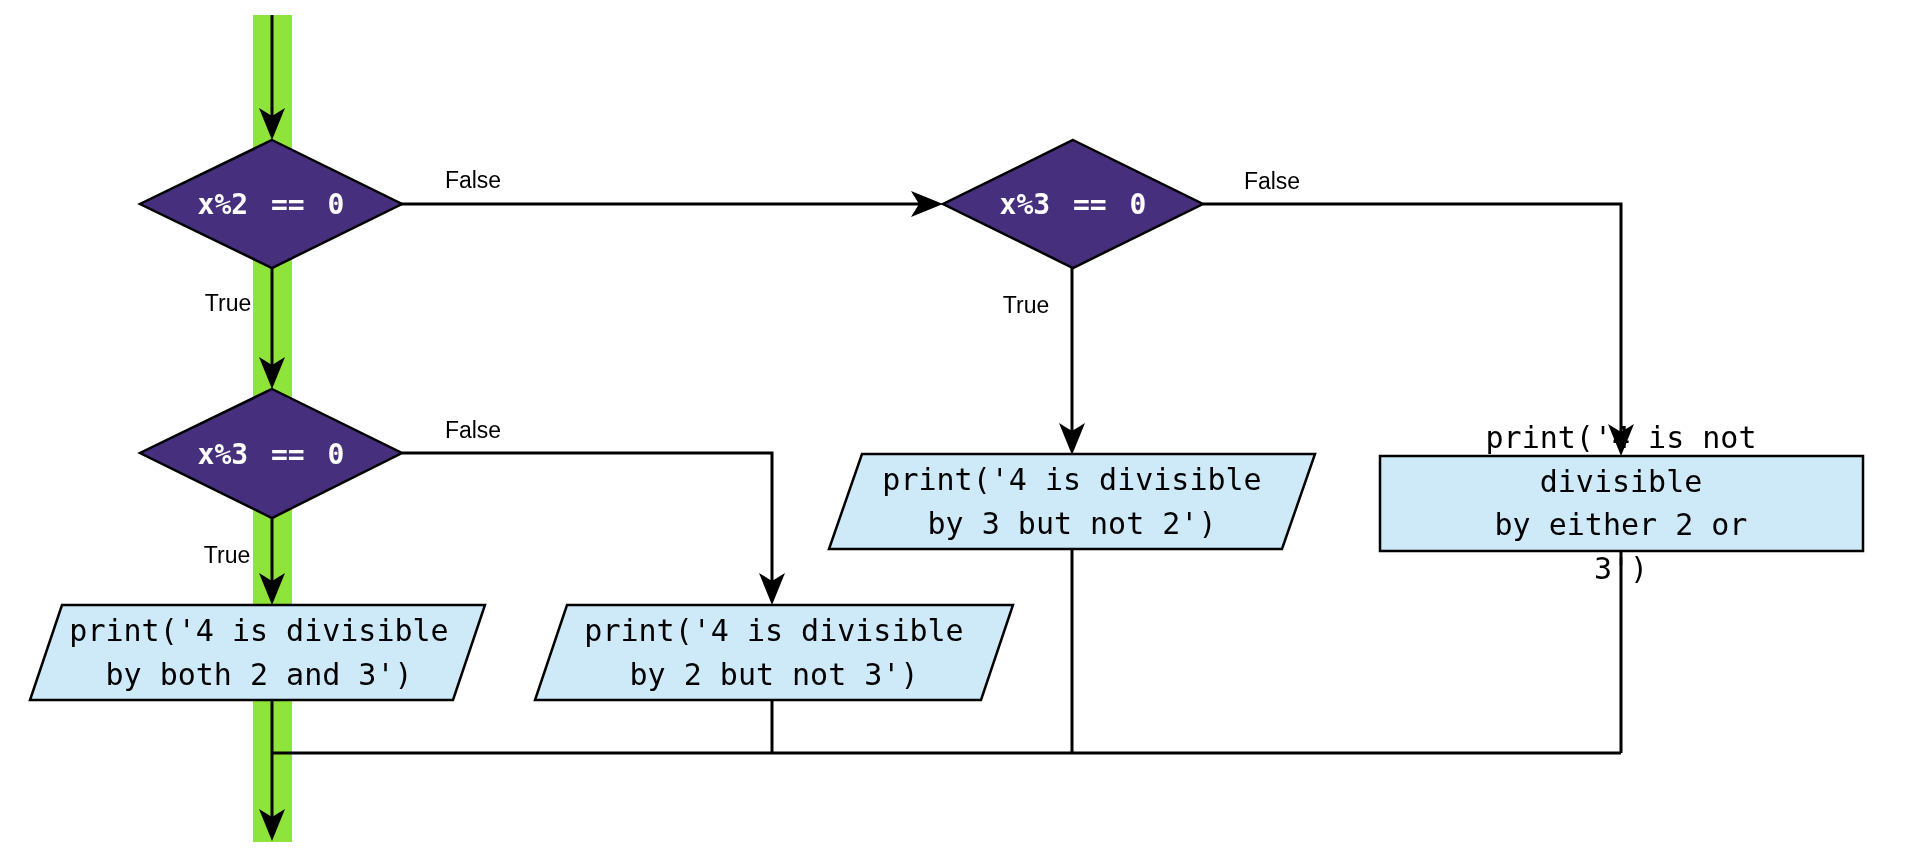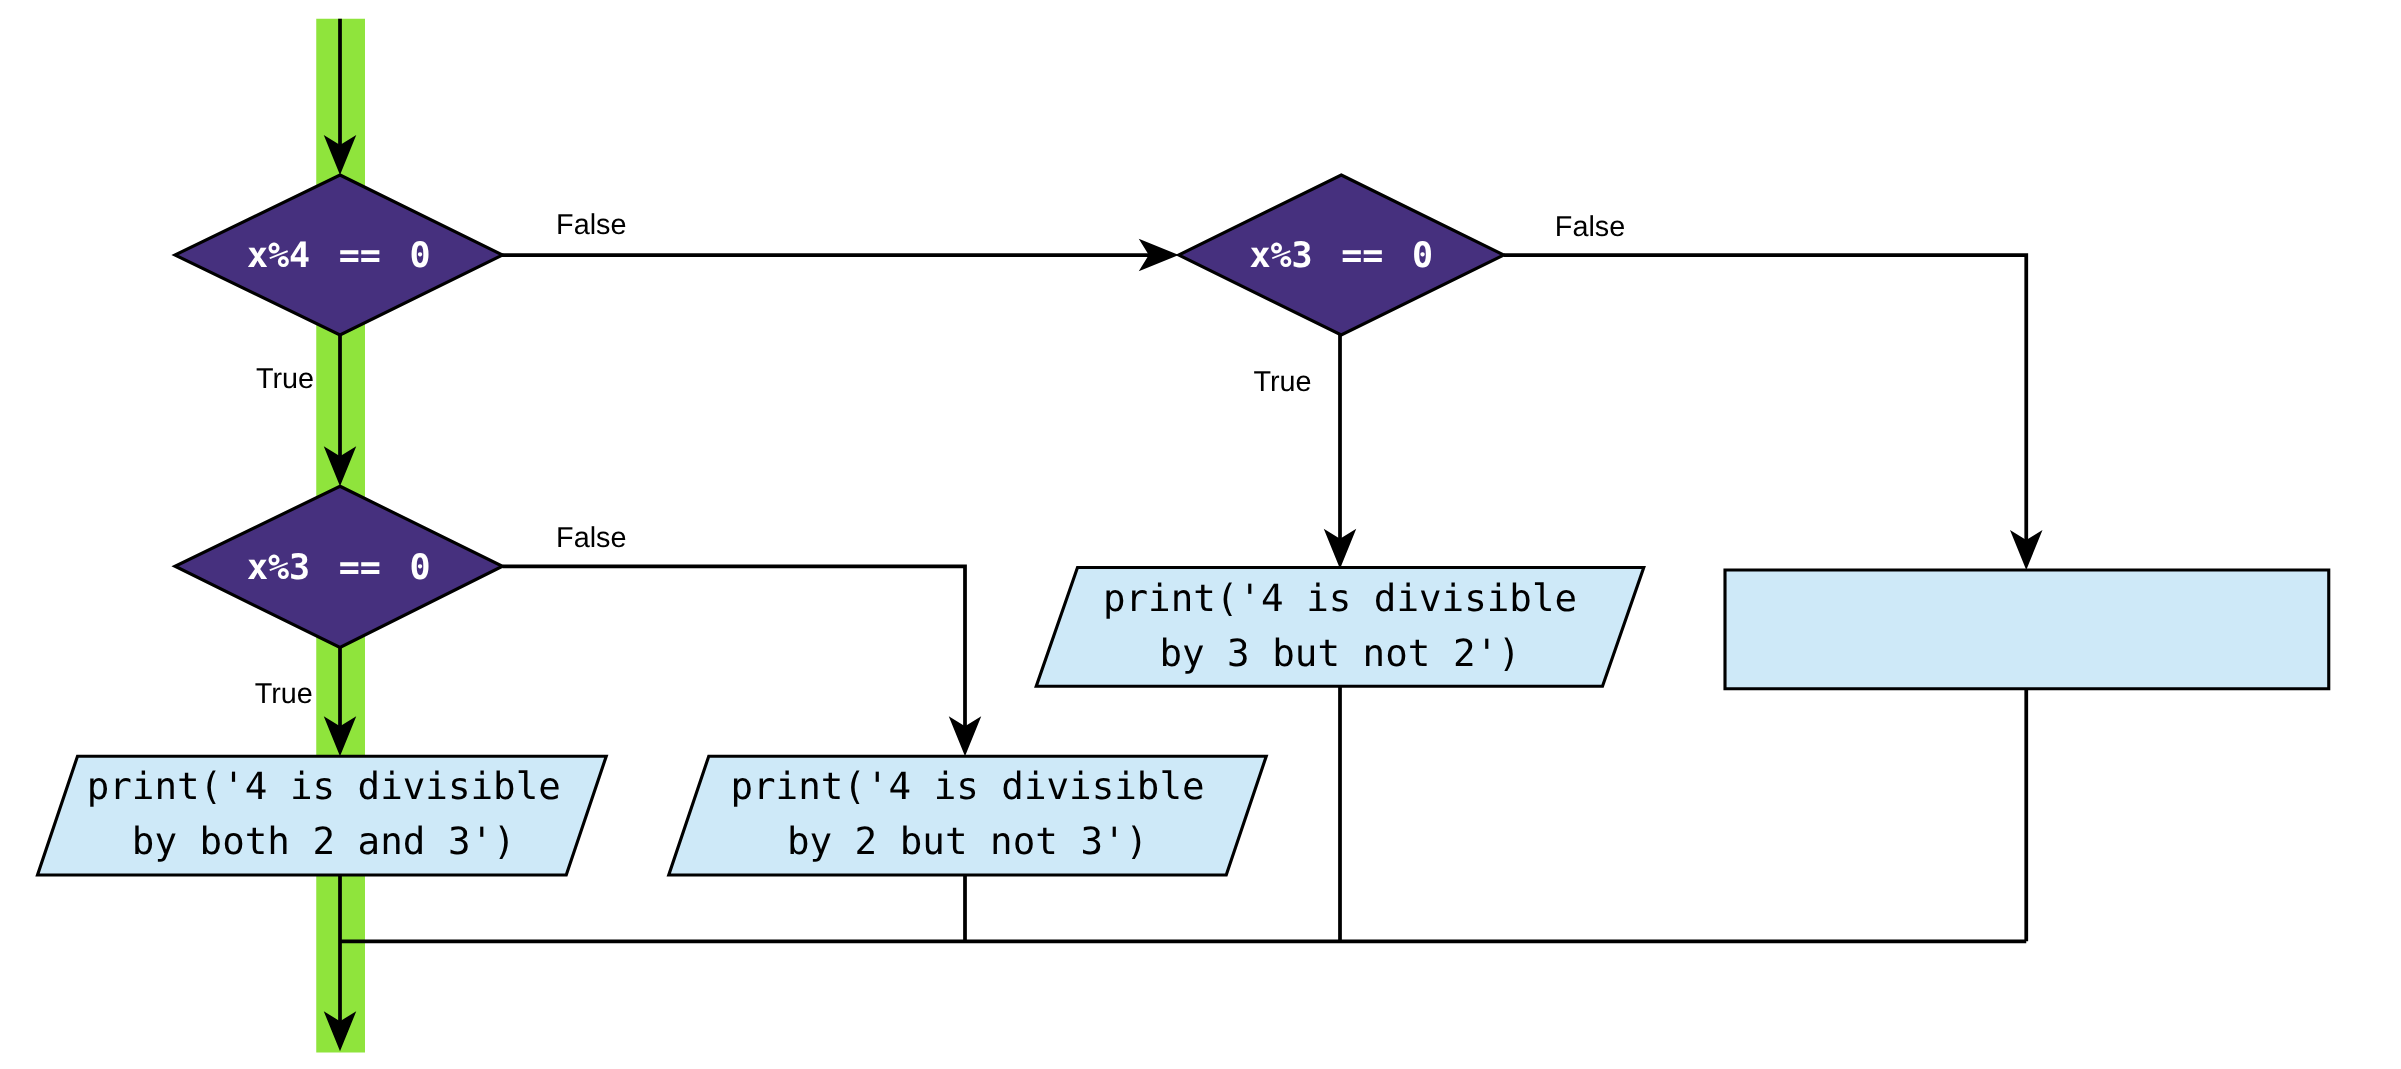--- a/index.html
+++ b/index.html
@@ -95,30 +95,32 @@
     <polygon class="arrowhead" points="272,140 259,108 272,116 285,108"></polygon>
     <polygon class="arrowhead" points="272,389 259,357 272,365 285,357"></polygon>
     <polygon class="arrowhead" points="943,204 911,191 919,204 911,217"></polygon>
     <polygon class="arrowhead" points="272,605 259,573 272,581 285,573"></polygon>
     <polygon class="arrowhead" points="772,605 759,573 772,581 785,573"></polygon>
     <polygon class="arrowhead" points="1072,455 1059,423 1072,431 1085,423"></polygon>
     <polygon class="arrowhead" points="1621,456 1608,424 1621,432 1634,424"></polygon>
     <polygon class="arrowhead" points="272,841 259,809 272,817 285,809"></polygon>
   </svg>
 
-  <div class="label decision-label" style="left:271px; top:204px;">x%4 == 0</div>
+  <div class="label decision-label" style="left:271px; top:204px;">x%2 == 0</div>
   <div class="label decision-label" style="left:271px; top:454px;">x%3 == 0</div>
   <div class="label decision-label" style="left:1073px; top:204px;">x%3 == 0</div>
 
   <div class="label code-label" style="left:259px; top:652px;">print('4 is divisible
 by both 2 and 3')</div>
   <div class="label code-label" style="left:774px; top:652px;">print('4 is divisible
 by 2 but not 3')</div>
   <div class="label code-label" style="left:1072px; top:501px;">print('4 is divisible
 by 3 but not 2')</div>
+  <div class="label code-label" style="left:1621px; top:503px;">print('4 is not divisible
+by either 2 or 3')</div>
 
   <div class="label branch-label" style="left:228px; top:303px;">True</div>
   <div class="label branch-label" style="left:473px; top:180px;">False</div>
   <div class="label branch-label" style="left:227px; top:555px;">True</div>
   <div class="label branch-label" style="left:473px; top:430px;">False</div>
   <div class="label branch-label" style="left:1026px; top:305px;">True</div>
   <div class="label branch-label" style="left:1272px; top:181px;">False</div>
 
 </div>
 

